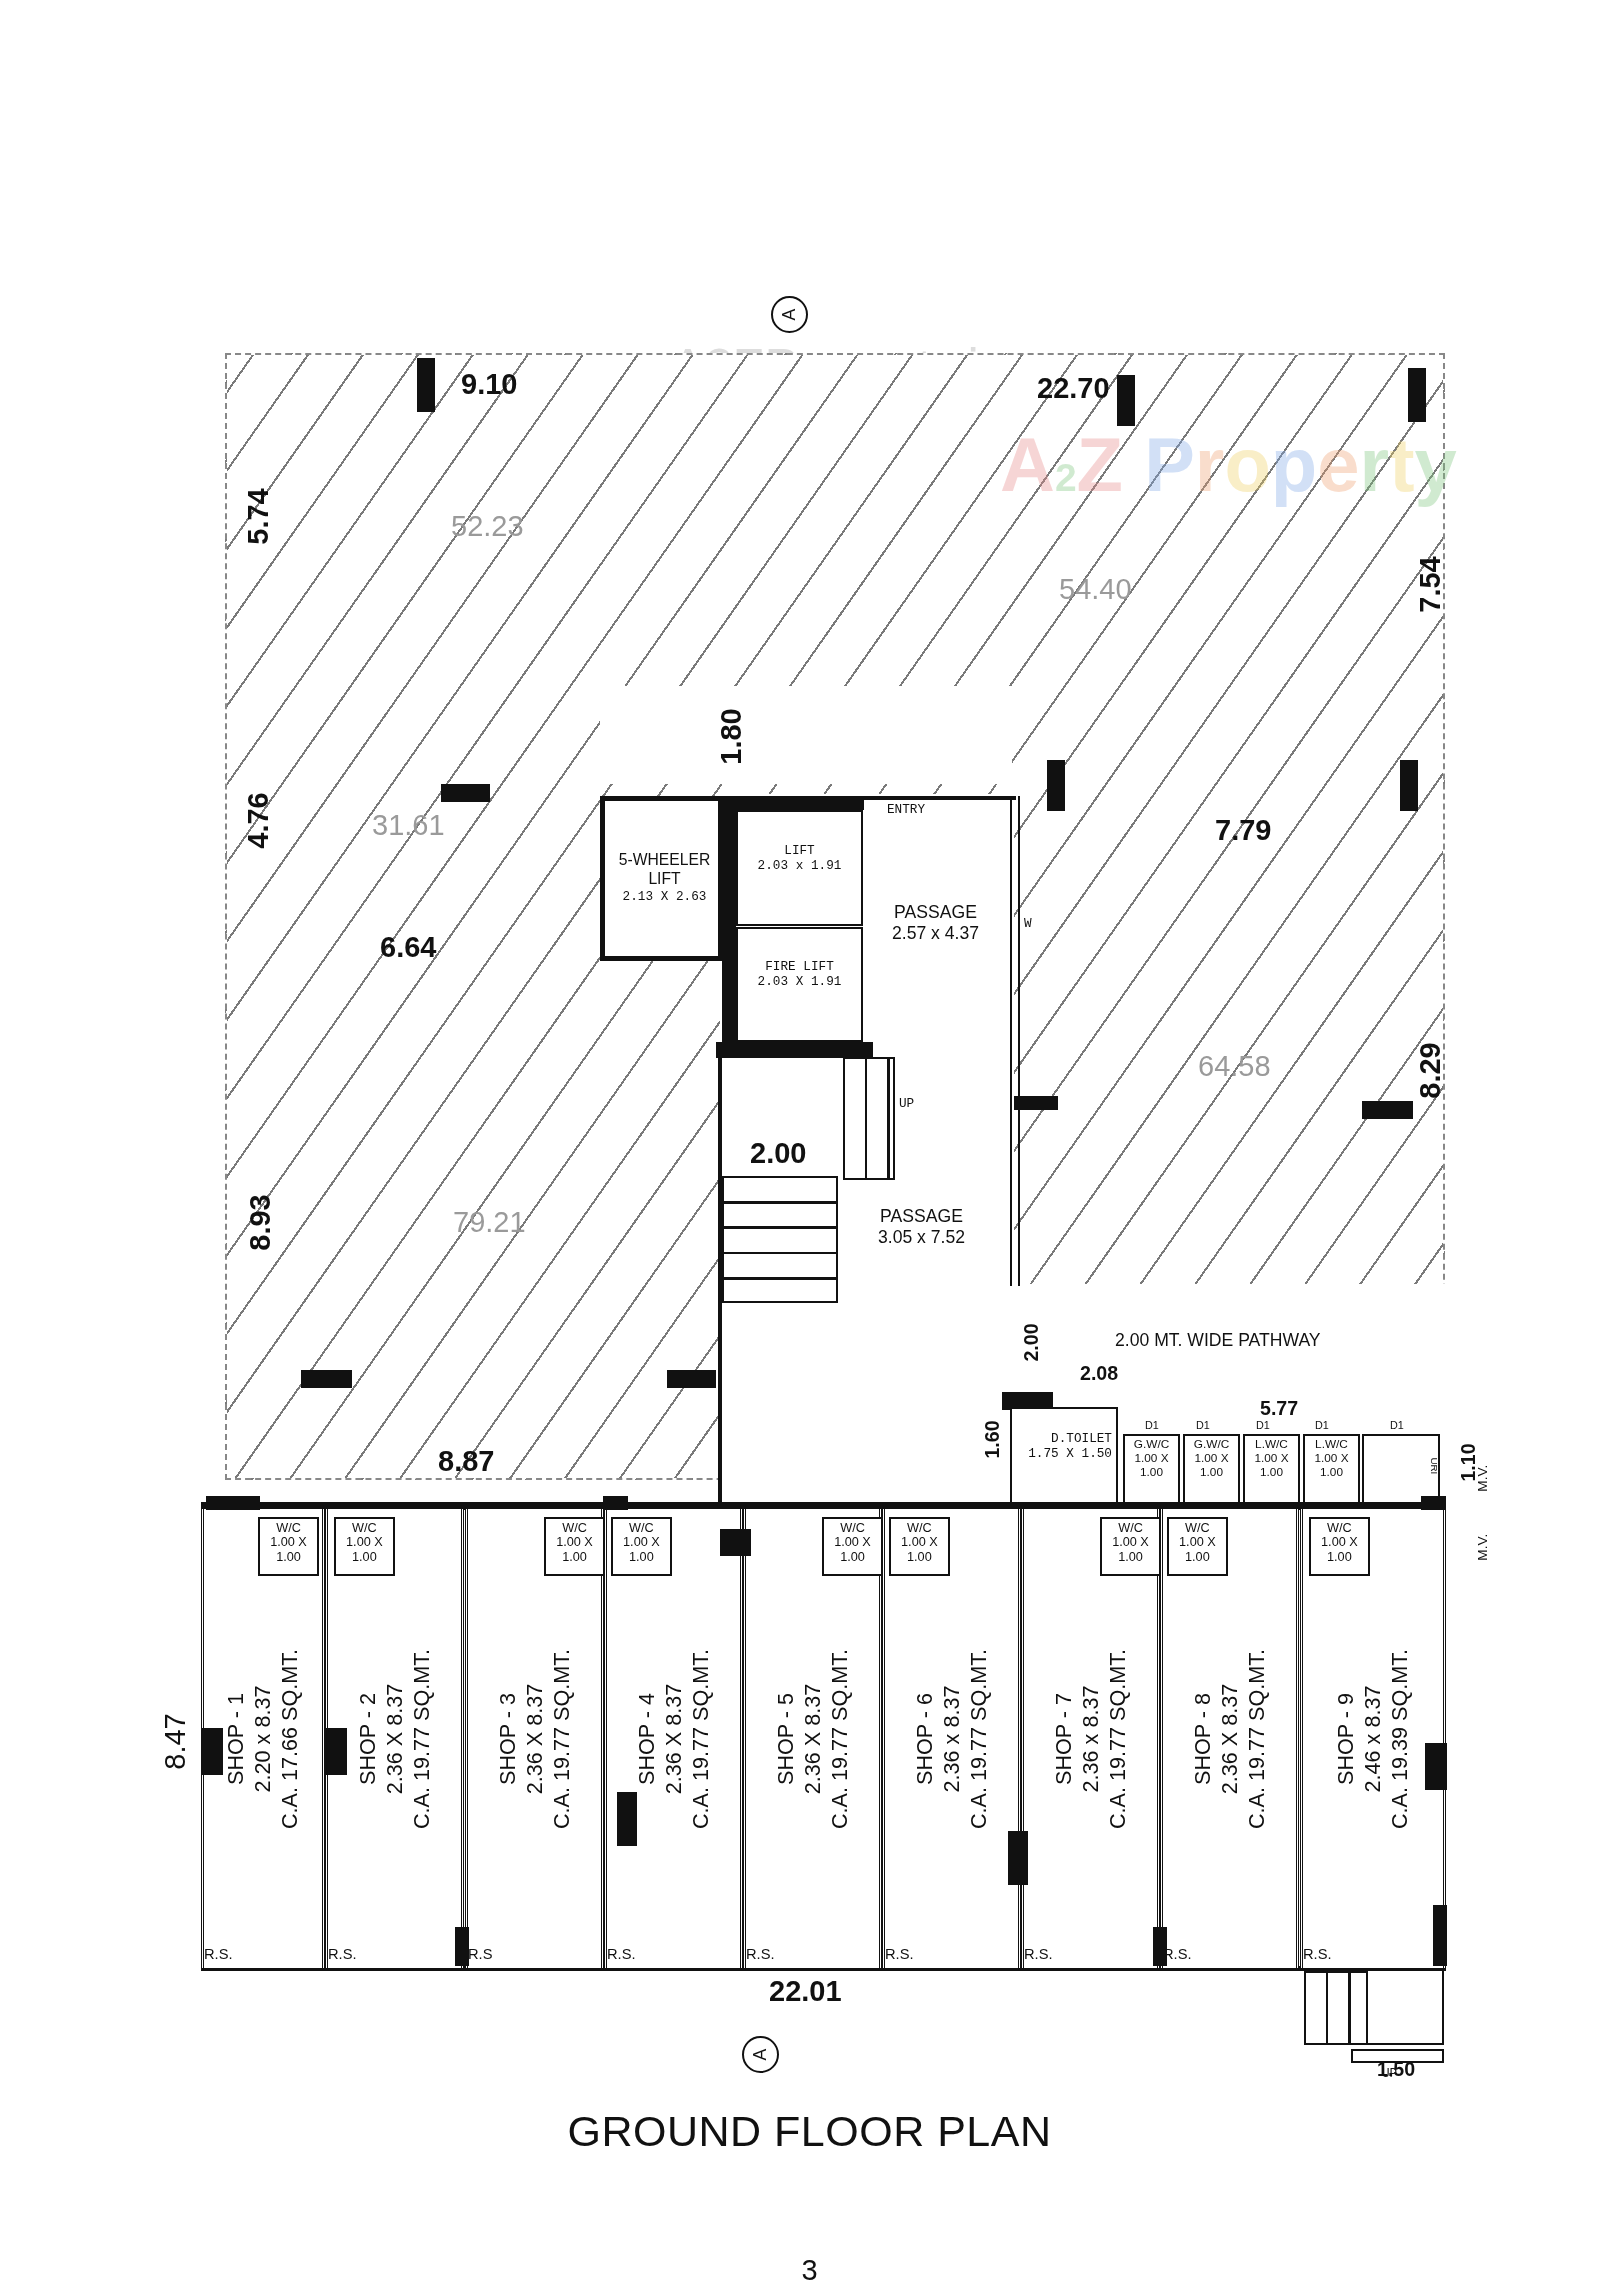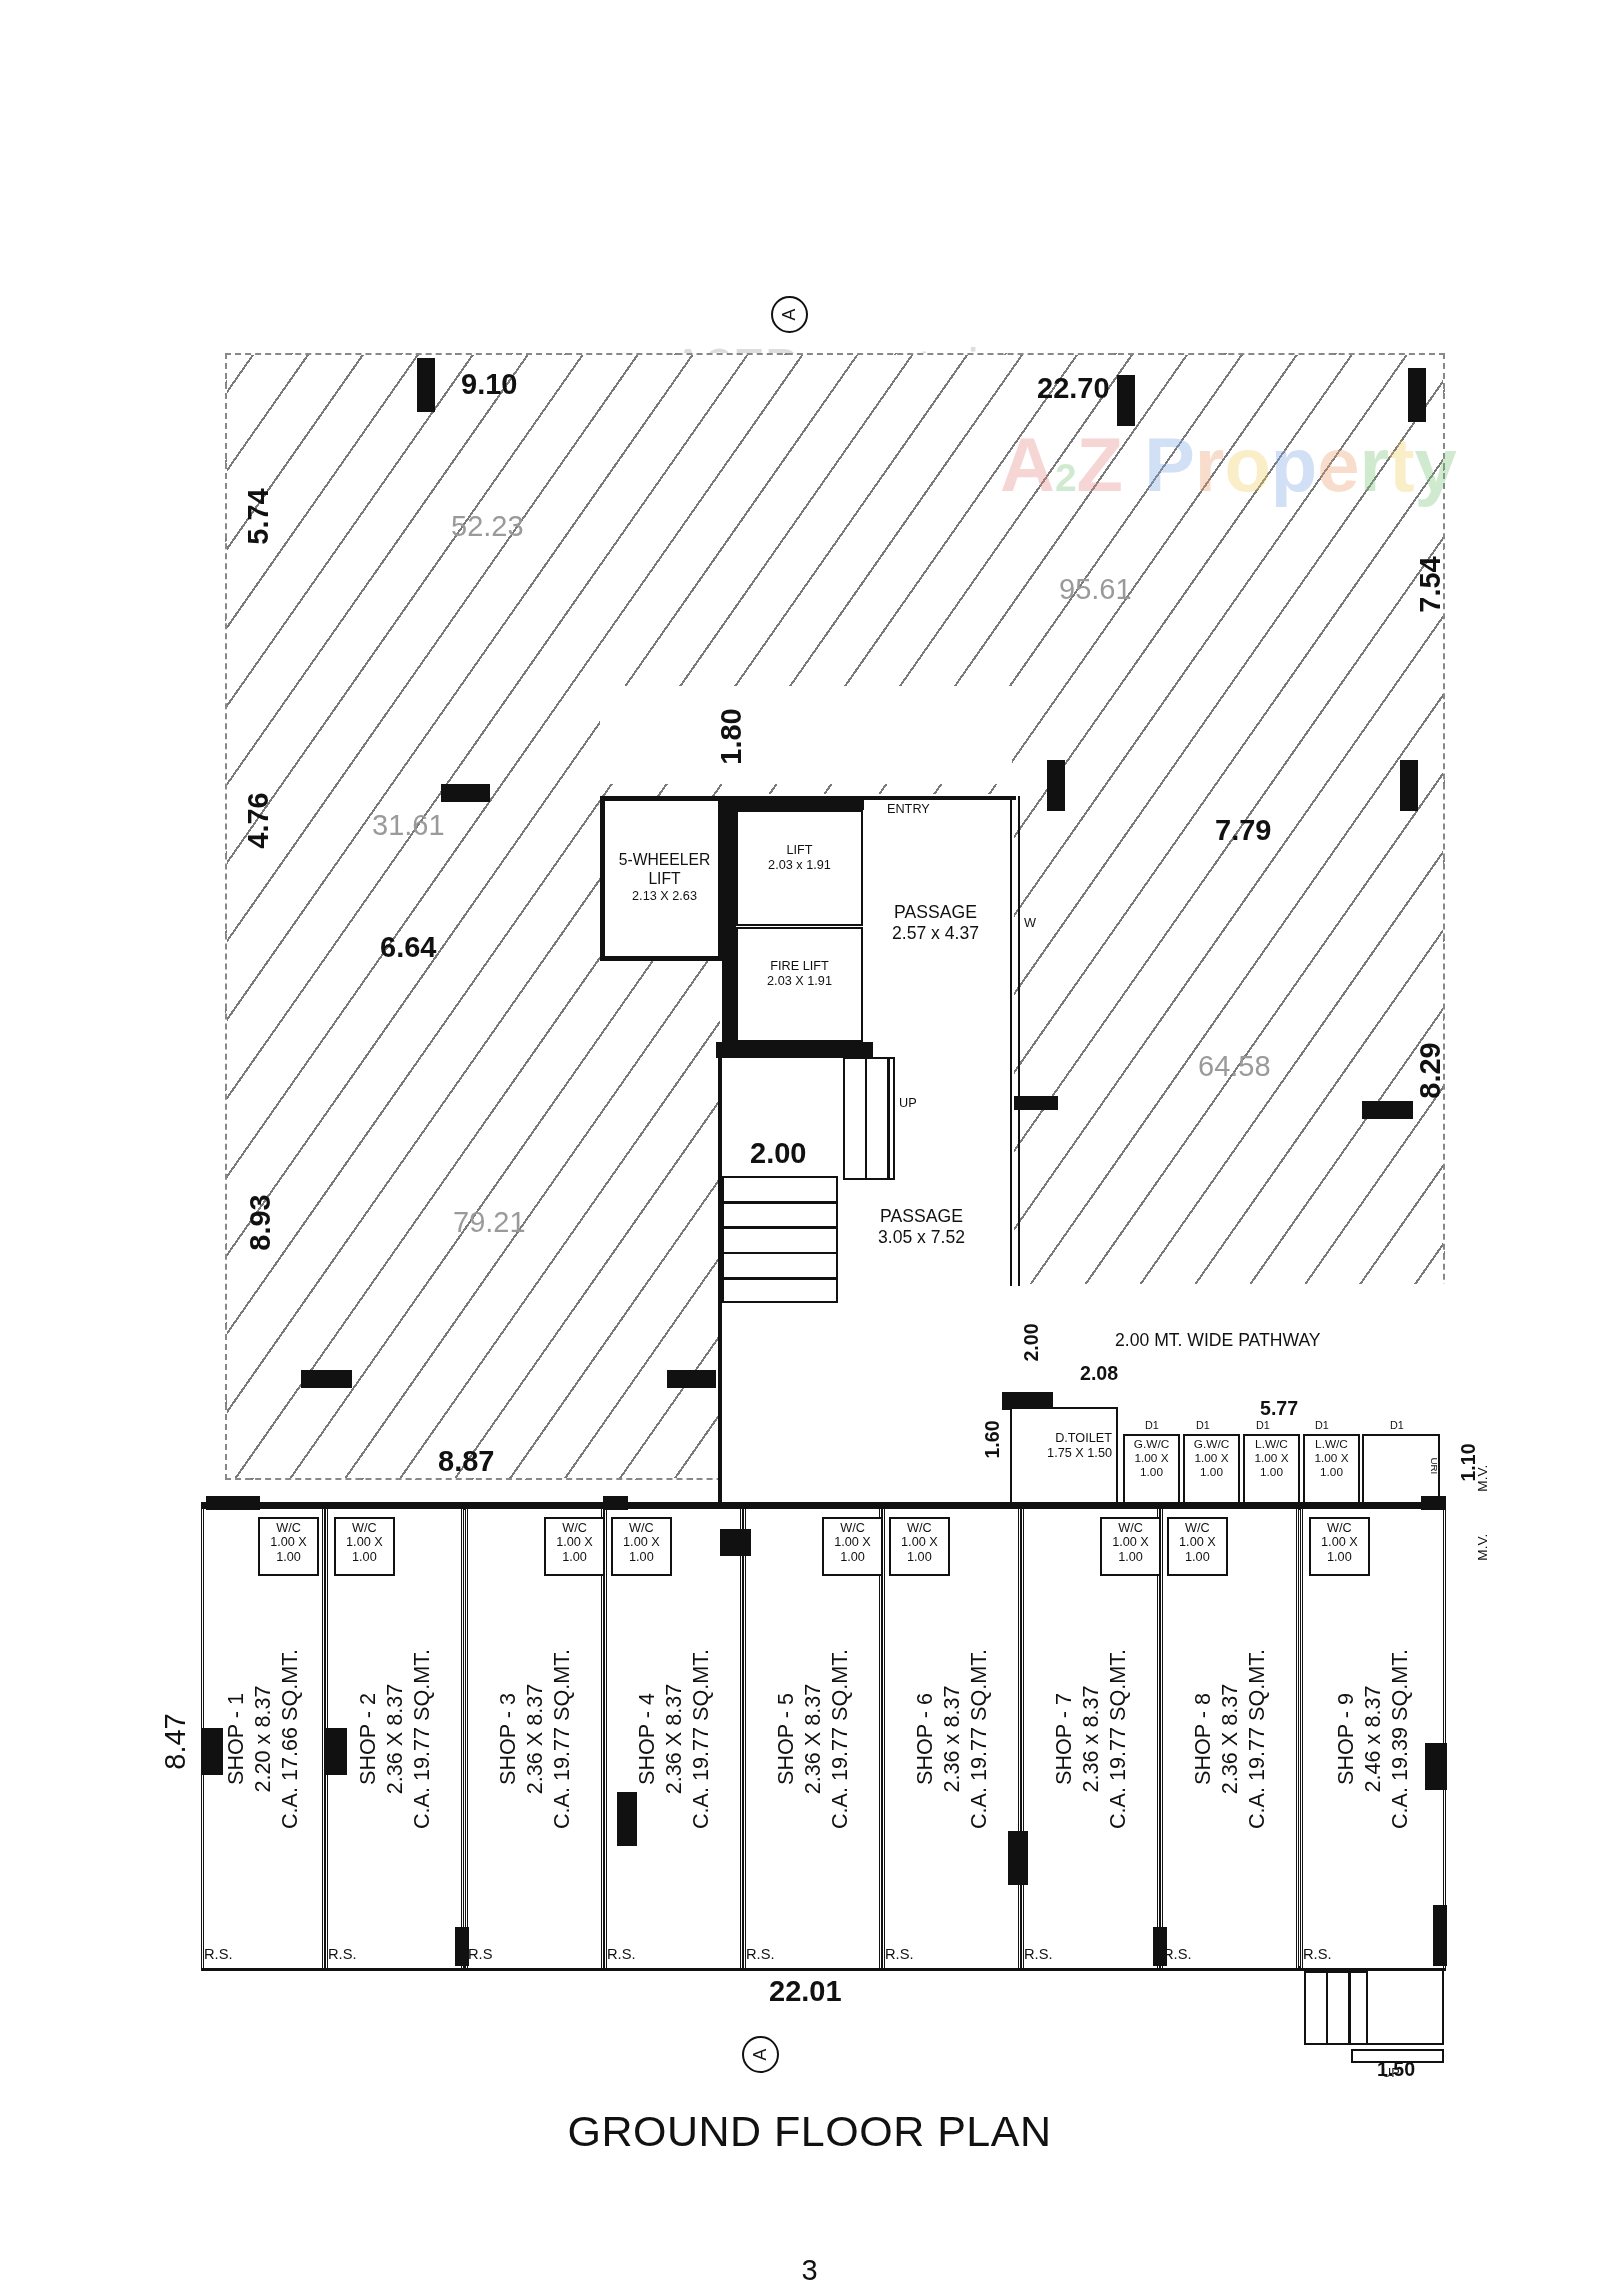--- a/index.html
+++ b/index.html
@@ -11,21 +11,21 @@
     background-image: repeating-linear-gradient(-55deg, transparent 0 43px, #7a7a7a 43px 45px);
   }
   .plot-border { border: 2px dashed #888; box-sizing: border-box; }
   .wall { background: #111; position: absolute; }
   .thinwall { border: 2.9px solid #111; box-sizing: border-box; position: absolute; background: #fff; }
   .room-white { background: #fff; position: absolute; }
   .dim { position: absolute; font-weight: bold; font-size: 29px; color: #111; white-space: nowrap; }
   .dim.v { transform: rotate(-90deg); transform-origin: center center; }
   .area-faint { position: absolute; font-size: 29px; color: #9a9a9a; white-space: nowrap; }
   .label { position: absolute; font-size: 18.6px; text-align: center; line-height: 1.2; white-space: nowrap; }
-  .small { font-size: 12.7px; }
+  .small { font-size: 12.7px; font-family: Liberation Mono, monospace; }
   .shop { position: absolute; top: 1509px; height: 459px; border-left: 3.9px double #111; border-right: 3.9px double #111; box-sizing: border-box; background: #fff; }
   .shop-text { position: absolute; left: 50%; top: 50%; transform: translate(-50%, -50%) rotate(-90deg); text-align: center; font-size: 21.6px; line-height: 1.25; white-space: nowrap; }
   .rs { position: absolute; bottom: 5.9px; left: 0; right: 0; text-align: left; font-size: 14.7px; }
   .wc { position: absolute; top: 7.8px; width: 61px; height: 59px; border: 2.9px double #111; box-sizing: border-box; background: #fff; font-size: 12.7px; text-align: center; line-height: 1.15; padding-top: 2px; }
   .column { position: absolute; background: #111; }
   .title { position: absolute; left: 0; right: 0; top: 2107px; text-align: center; font-size: 43px; letter-spacing: 0.5px; }
   .pagenum { position: absolute; left: 0; right: 0; top: 2254px; text-align: center; font-size: 29px; }
   .watermark-a2z { position: absolute; left: 1000px; top: 421px; font-size: 76px; font-weight: bold; white-space: nowrap; opacity: 0.35; }
   .watermark-url { position: absolute; left: 549px; top: 338px; font-size: 51px; color: #ddd; white-space: nowrap; }
   .section-marker { position: absolute; width: 33px; height: 33px; border: 2.9px solid #111; border-radius: 50%; background: #fff; font-size: 17.6px; text-align: center; line-height: 33px; transform: rotate(-90deg); }
@@ -77,21 +77,21 @@
 <div class="dim v" style="left:1012px; top:1331px; font-size:19.6px;">2.00</div>
 <div class="dim" style="left:1080px; top:1362px; font-size:19.6px;">2.08</div>
 <div class="dim v" style="left:973px; top:1428px; font-size:19.6px;">1.60</div>
 <div class="dim" style="left:1260px; top:1397px; font-size:19.6px;">5.77</div>
 <div class="dim v" style="left:1449px; top:1451px; font-size:19.6px;">1.10</div>
 <div class="dim v" style="left:147px; top:1725px; font-weight:normal;">8.47</div>
 <div class="dim" style="left:769px; top:1975px;">22.01</div>
 <div class="dim" style="left:1377px; top:2058px; font-size:19.6px;">1.50</div>
 
 <div class="area-faint" style="left:451px; top:510px;">52.23</div>
-<div class="area-faint" style="left:1059px; top:573px;">95.61</div>
+<div class="area-faint" style="left:1059px; top:573px;">54.40</div>
 <div class="area-faint" style="left:372px; top:809px;">31.61</div>
 <div class="area-faint" style="left:1198px; top:1034px;margin-top:16px;">64.58</div>
 <div class="area-faint" style="left:453px; top:1206px;">79.21</div>
 
 <div class="thinwall" style="left:600px; top:796px; width:123px; height:165px; border-width:5.9px;"></div>
 <div class="label" style="left:608px; top:851px; width:113px; font-size:15.7px;">
   <div>5-WHEELER</div>
   <div>LIFT</div>
   <div class="small">2.13 X 2.63</div>
 </div>

